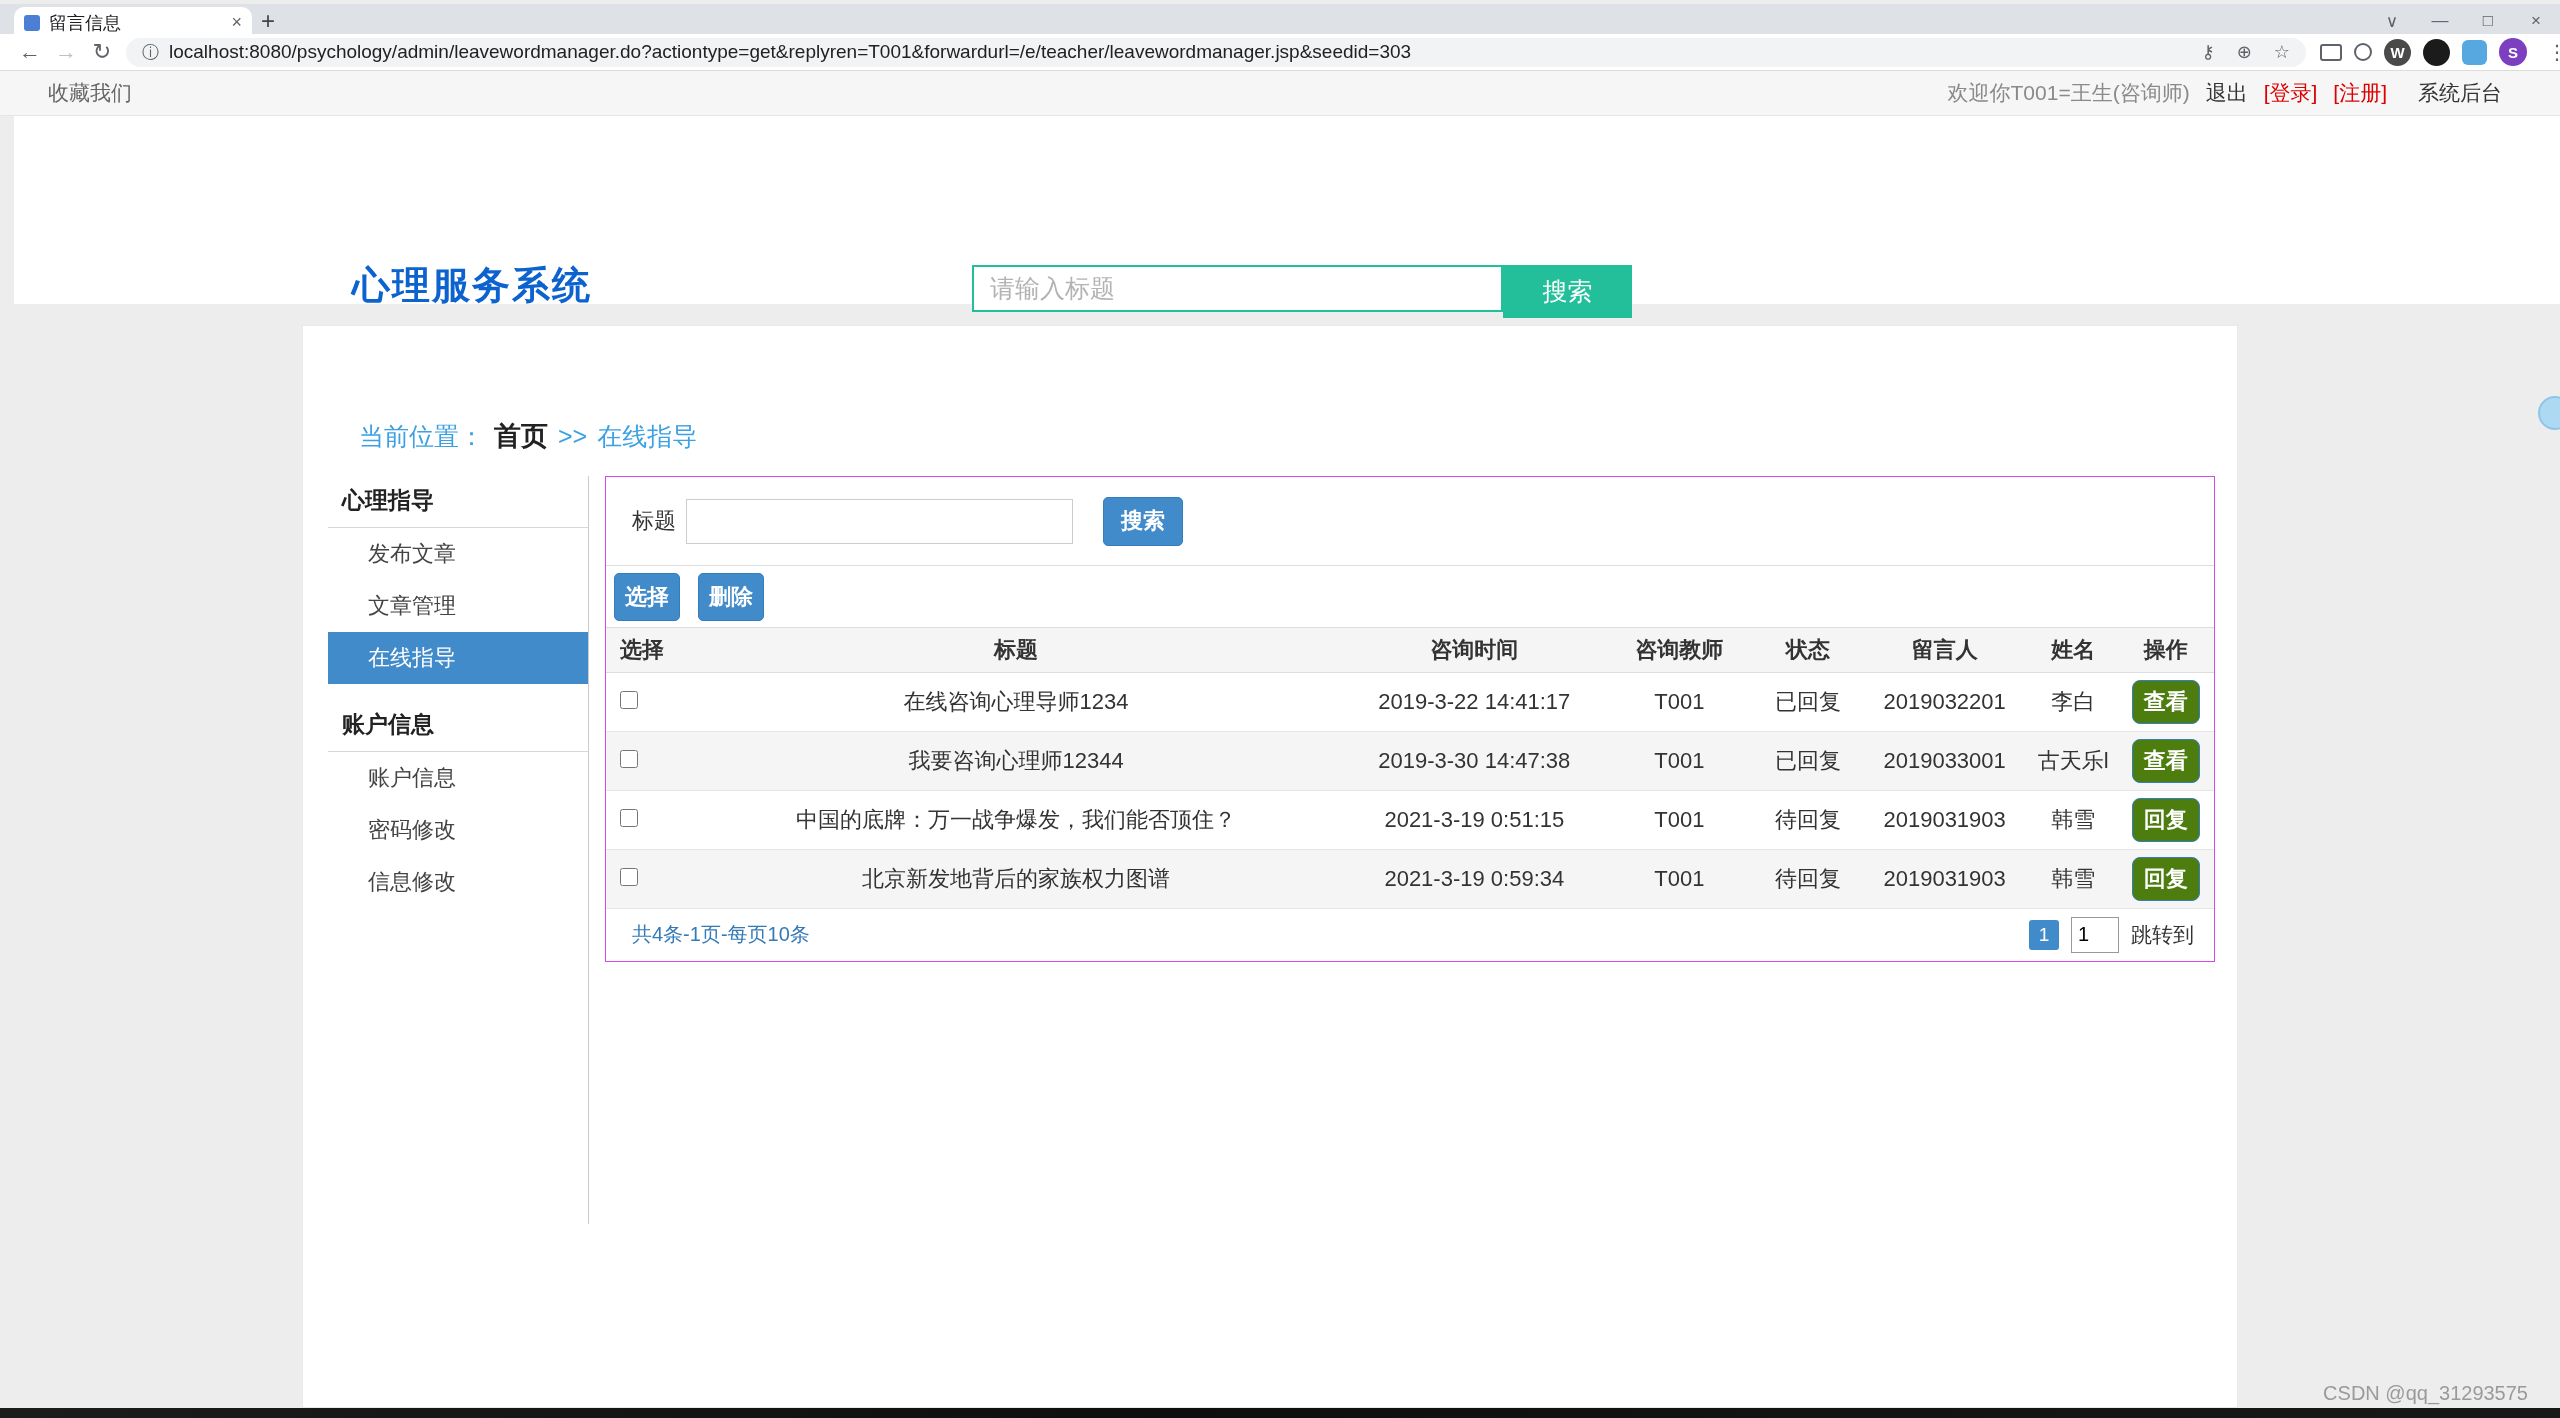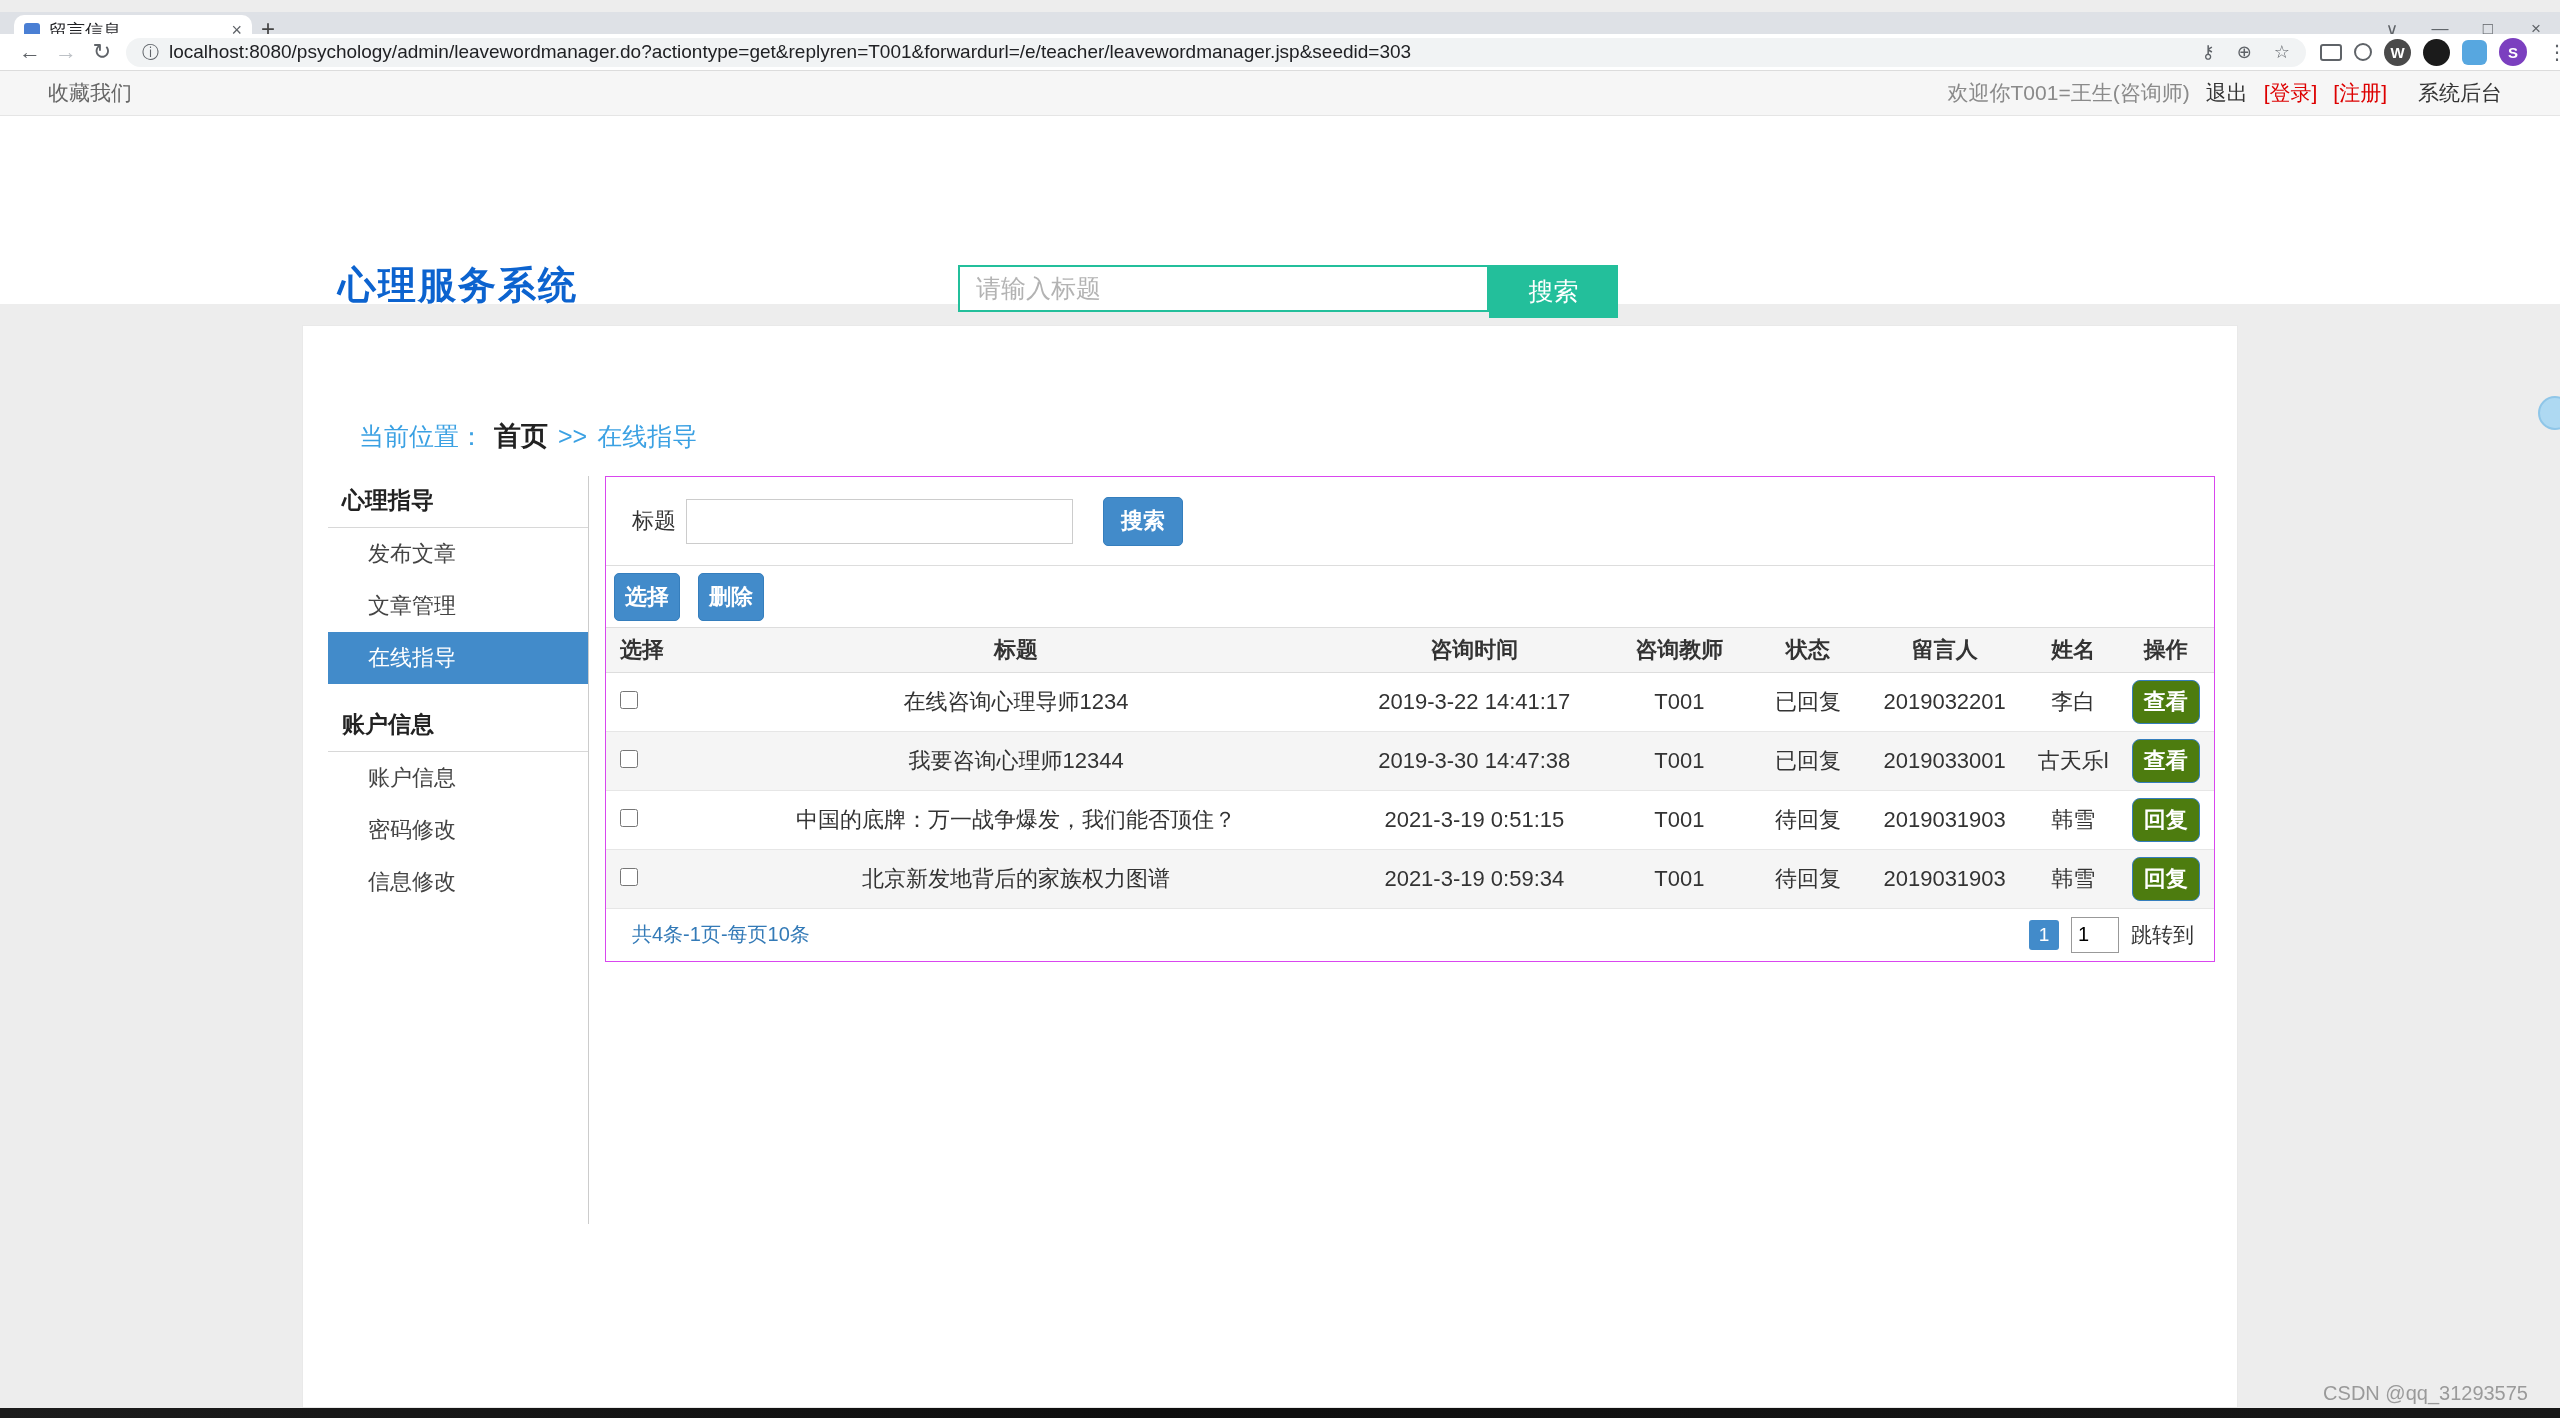--- a/index.html
+++ b/index.html
@@ -2,21 +2,21 @@
 <html><head>
 <meta charset="utf-8">
 <style>
   * { margin:0; padding:0; box-sizing:border-box; }
   html,body { width:2560px; height:1418px; overflow:hidden; }
   body { font-family:"Liberation Sans","DejaVu Sans",sans-serif; background:#ededed; color:#333; }
   button, input { font-family:inherit; }
   #app { position:relative; width:2560px; height:1418px; overflow:hidden; }
 
   
-  .tabbar { position:absolute; top:12px; left:0; right:0; height:34px; background:#dee1e6; display:flex; align-items:flex-end; }
+  .tabbar { position:absolute; top:4px; left:0; right:0; height:34px; background:#dee1e6; display:flex; align-items:flex-end; }
   .tab { margin-left:14px; width:238px; height:31px; background:#fff; border-radius:10px 10px 0 0; display:flex; align-items:center; padding:0 10px; gap:9px; }
   .favicon { width:16px; height:16px; background:#4a7fd4; border-radius:3px; flex:none; }
   .tab-title { font-size:18px; color:#202124; flex:1; white-space:nowrap; overflow:hidden; }
   .tab-close { font-size:18px; color:#5f6368; cursor:pointer; }
   .newtab { align-self:center; width:32px; height:32px; display:flex; align-items:center; justify-content:center; font-size:24px; color:#444; cursor:pointer; }
   .win-controls { position:absolute; right:0; top:0; height:34px; display:flex; }
   .win-controls span { width:48px; height:34px; display:flex; align-items:center; justify-content:center; font-size:17px; color:#5f6368; cursor:pointer; }
 
   .addressbar { position:absolute; top:34px; left:0; right:0; height:37px; background:#fff; display:flex; align-items:center; padding:0 12px; border-bottom:1px solid #dcdcdc; }
   .nav-ico { width:36px; text-align:center; font-size:22px; color:#5f6368; cursor:pointer; flex:none; }
@@ -39,21 +39,21 @@
   
   .site-topbar { position:absolute; top:71px; left:0; right:0; height:45px; background:#f6f6f6; border-bottom:1px solid #e5e5e5; display:flex; align-items:center; padding:0 58px 0 48px; font-size:21px; }
   .fav-link { color:#666; cursor:pointer; }
   .topbar-right { margin-left:auto; display:flex; align-items:flex-end; gap:16px; }
   .welcome { color:#8a8a8a; }
   .plain-link { color:#333; cursor:pointer; }
   .red-link { color:#dd0000; cursor:pointer; }
   .backend-link { margin-left:15px; }
 
   
-  .site-header { position:absolute; top:116px; left:0; right:0; height:188px; background:#fff; }
+  .site-header { position:absolute; top:116px; left:14px; right:0; height:188px; background:#fff; }
   .logo { position:absolute; left:338px; top:144px; font-size:38px; font-weight:bold; color:#0c63cf; letter-spacing:2px; cursor:pointer; }
   .header-search { position:absolute; left:958px; top:149px; display:flex; }
   .header-search input { width:531px; height:47px; border:2px solid #23bf9b; padding:0 16px; font-size:25px; color:#333; outline:none; }
   .header-search input::placeholder { color:#b3b3b3; }
   .header-search button { width:129px; height:53px; background:#23bf9b; color:#fff; font-size:25px; border:none; cursor:pointer; }
   .main-nav { position:absolute; left:357px; top:242px; display:flex; gap:54px; font-size:26px; color:#333; }
   .main-nav span { cursor:pointer; white-space:nowrap; }
 
   
   .card { position:absolute; left:302px; top:325px; width:1936px; height:1083px; background:#fff; border:1px solid #e9e9e9; }

